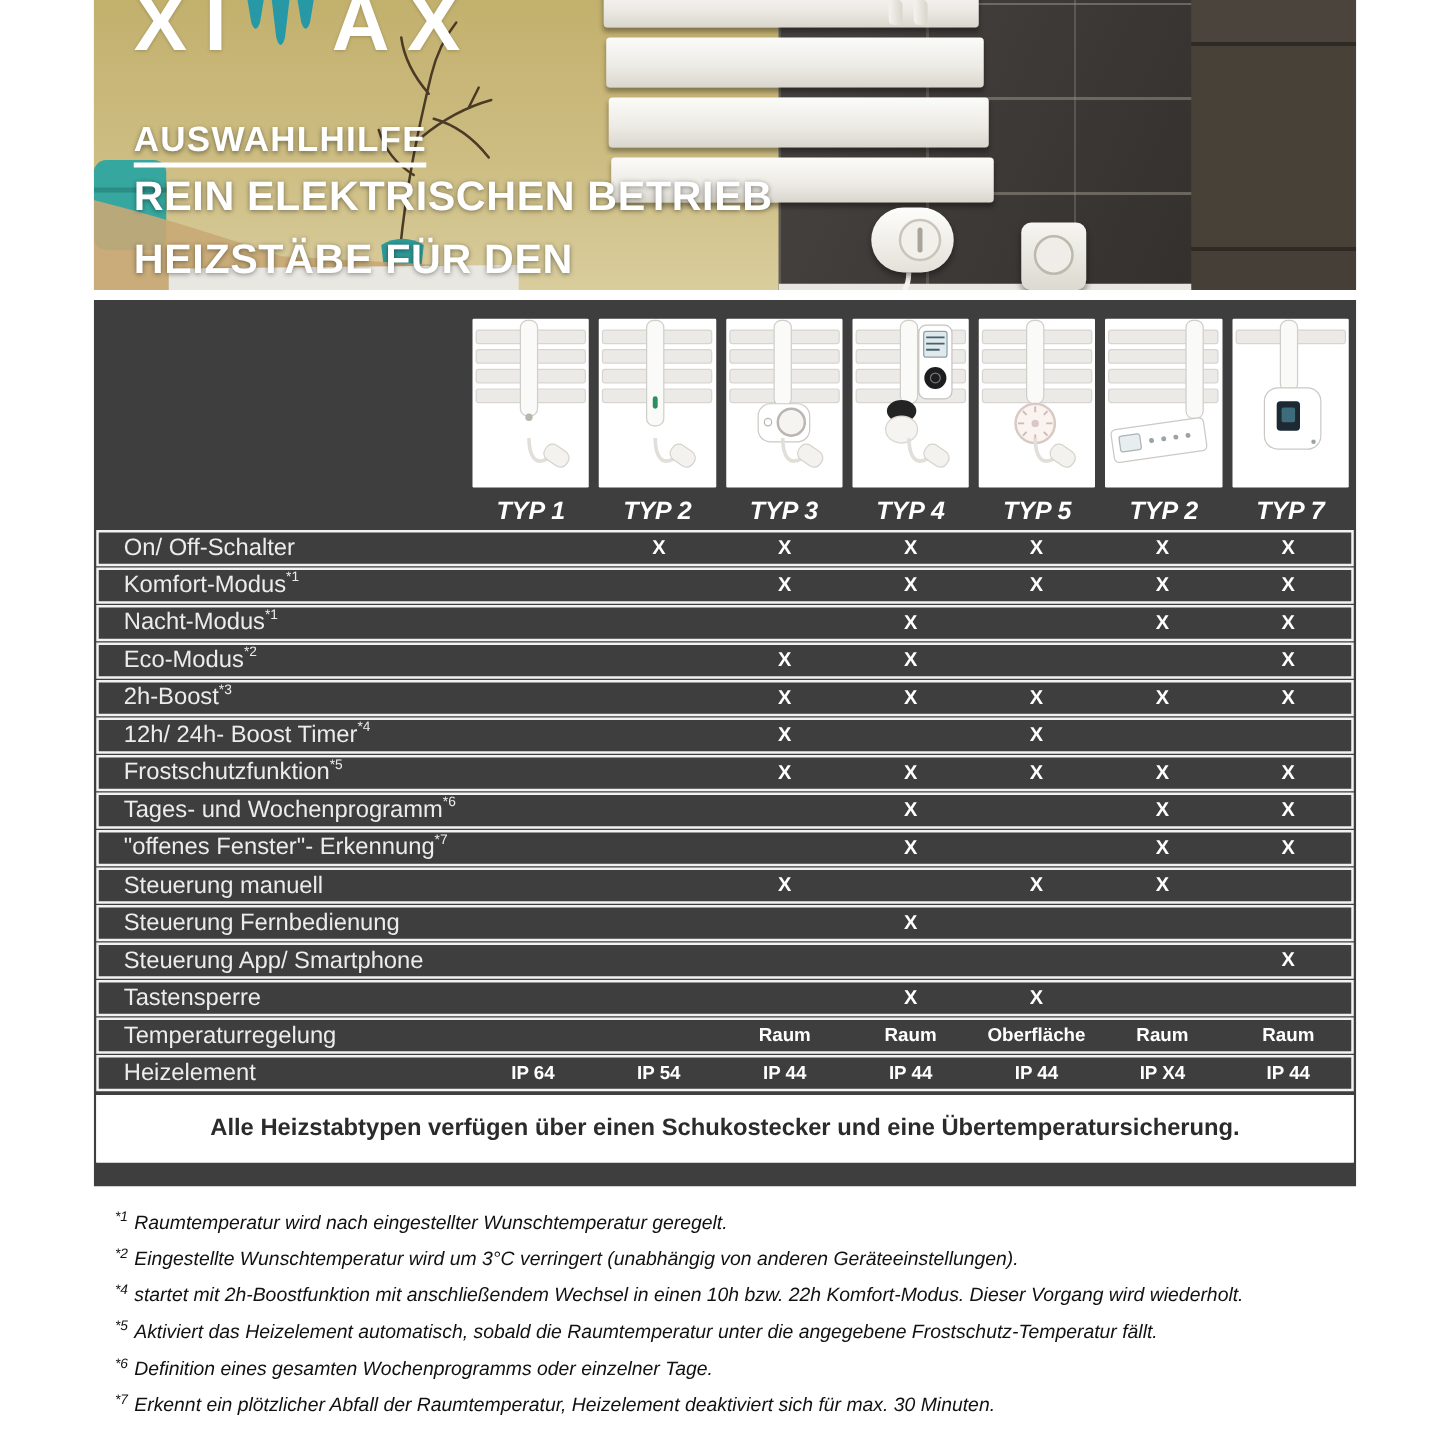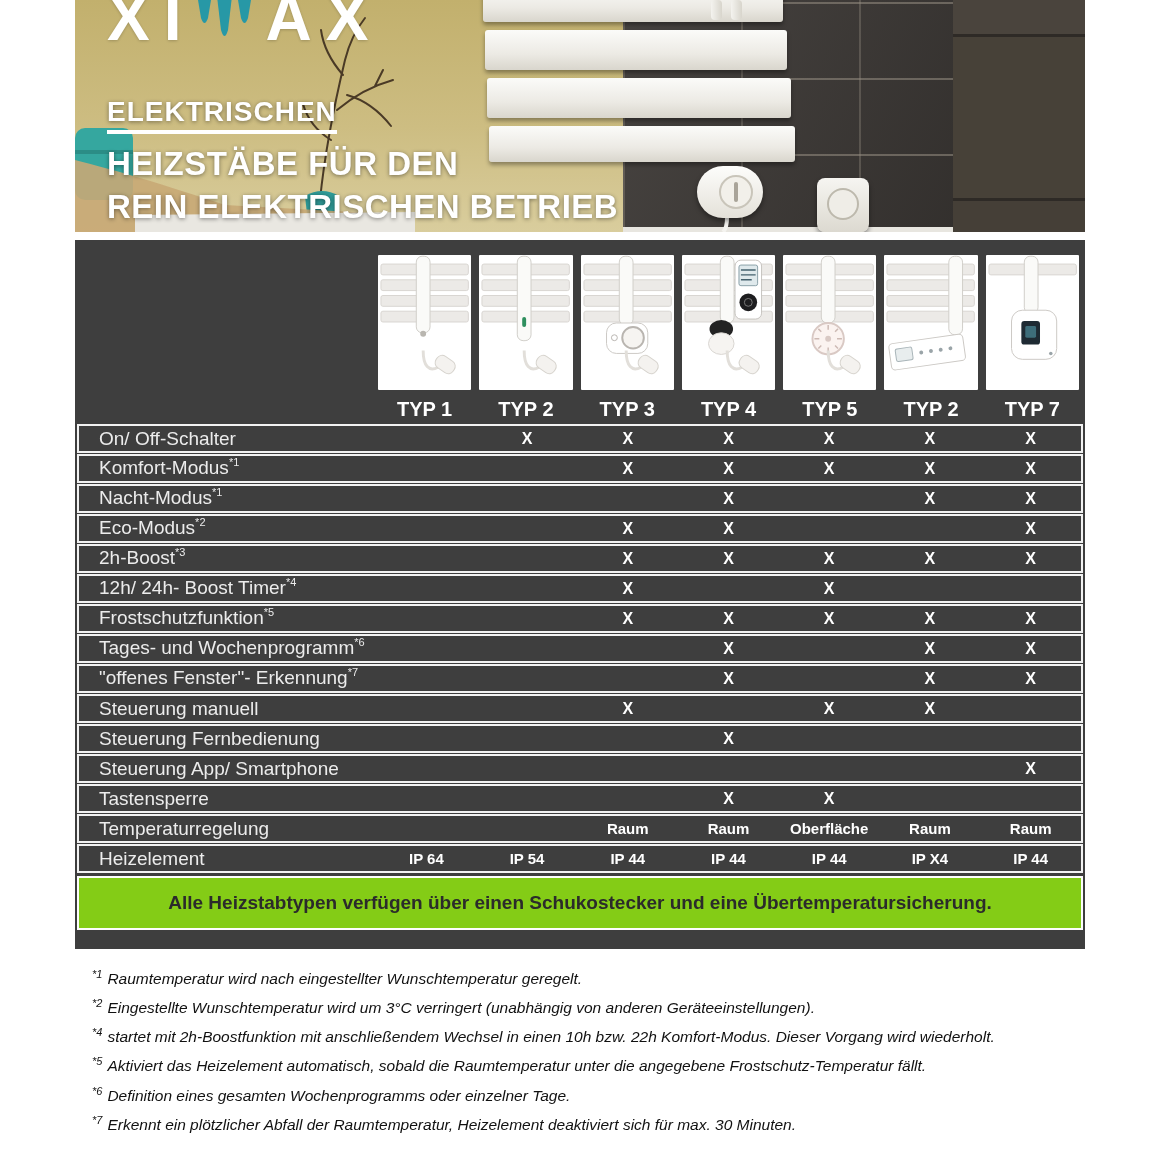--- a/index.html
+++ b/index.html
@@ -53,29 +53,29 @@
     letter-spacing: 1px; border-bottom: 4px solid #fff; padding-bottom: 2px;
     text-shadow: 0 1px 4px rgba(0,0,0,0.45); }
   .hero-title { font-size: 33px; font-weight: bold; letter-spacing: 0.5px; margin-top: 9px;
     line-height: 1.25; text-shadow: 0 1px 4px rgba(0,0,0,0.45); }
 
   
   .panel { margin-top: 8px; background: #3e3e3e; padding: 15px 2px 19px 2px; }
   .grid-row { display: grid; grid-template-columns: 297px repeat(7, 1fr); }
   .thumb-box { height: 135px; margin: 0 4px; background: #fff; border-radius: 1px; overflow: hidden; }
   .typ-row { margin-top: 4px; height: 30px; }
-  .typ-label { color: #fff; font-weight: bold; font-size: 20px; text-align: center; line-height: 30px; }
+  .typ-label { color: #fff; font-weight: bold; font-size: 20px; text-align: center; line-height: 30px; font-style: italic; }
 
   .frow { border: 2px solid #f2f2f2; margin-bottom: 1px; height: 29px; align-items: center; background: #3e3e3e; }
   .flabel { color: #ececec; font-size: 19px; padding-left: 20px; white-space: nowrap; overflow: hidden; }
   .flabel sup { font-size: 11px; position: relative; top: -1px; }
   .fcell { color: #fff; font-weight: bold; font-size: 16px; text-align: center; }
   .vrow .fcell { font-size: 15px; }
 
-  .banner { margin-top: 3px; height: 54px; background: #84cc16; border: 2px solid #fdfdfd;
+  .banner { margin-top: 3px; height: 54px; background: #ffffff; border: 2px solid #fdfdfd;
     display: flex; align-items: center; justify-content: center;
     font-weight: bold; font-size: 19px; color: #2b2b2b; }
 
   
   .footnotes { padding: 17px 0 0 17px; color: #111; }
   .fn { font-style: italic; font-size: 15.5px; line-height: 16px; margin-bottom: 8px; white-space: nowrap; }
   .fn .fn-marker { font-size: 11px; vertical-align: super; font-style: italic; margin-right: 5px; }
 </style>
 </head>
 <body>
@@ -126,23 +126,23 @@
     <div class="hero-text">
       <div class="logo">
         <span>XI</span>
         <svg class="m-glyph" width="58" height="58" viewBox="0 0 58 58">
           <path d="M1 0 H18 L13 30 Q9.5 40 6 30 Z" fill="#2798a6"></path>
           <path d="M21 0 H38 L33 42 Q29.5 54 26 42 Z" fill="#2798a6"></path>
           <path d="M41 0 H58 L53 30 Q49.5 40 46 30 Z" fill="#2798a6"></path>
         </svg>
         <span>AX</span>
       </div>
-      <div class="hero-sub">ELEKTRISCHEN</div>
+      <div class="hero-sub">AUSWAHLHILFE</div>
+      <div class="hero-title" style="margin-top:2px;">REIN ELEKTRISCHEN BETRIEB</div>
       <div class="hero-title">HEIZSTÄBE FÜR DEN</div>
-      <div class="hero-title" style="margin-top:2px;">REIN ELEKTRISCHEN BETRIEB</div>
     </div>
   </header>
 
   <section class="panel">
     <div class="grid-row" id="thumbs-row">
         <div></div>
         <div class="thumb-box"><svg width="100%" height="135" viewBox="0 0 95 135" preserveAspectRatio="xMidYMid meet">
             <rect x="3" y="8" width="89" height="11" rx="2" fill="#eceae7" stroke="#d8d5d1"></rect>
             <rect x="3" y="24" width="89" height="11" rx="2" fill="#eceae7" stroke="#d8d5d1"></rect>
             <rect x="3" y="40" width="89" height="11" rx="2" fill="#eceae7" stroke="#d8d5d1"></rect>

